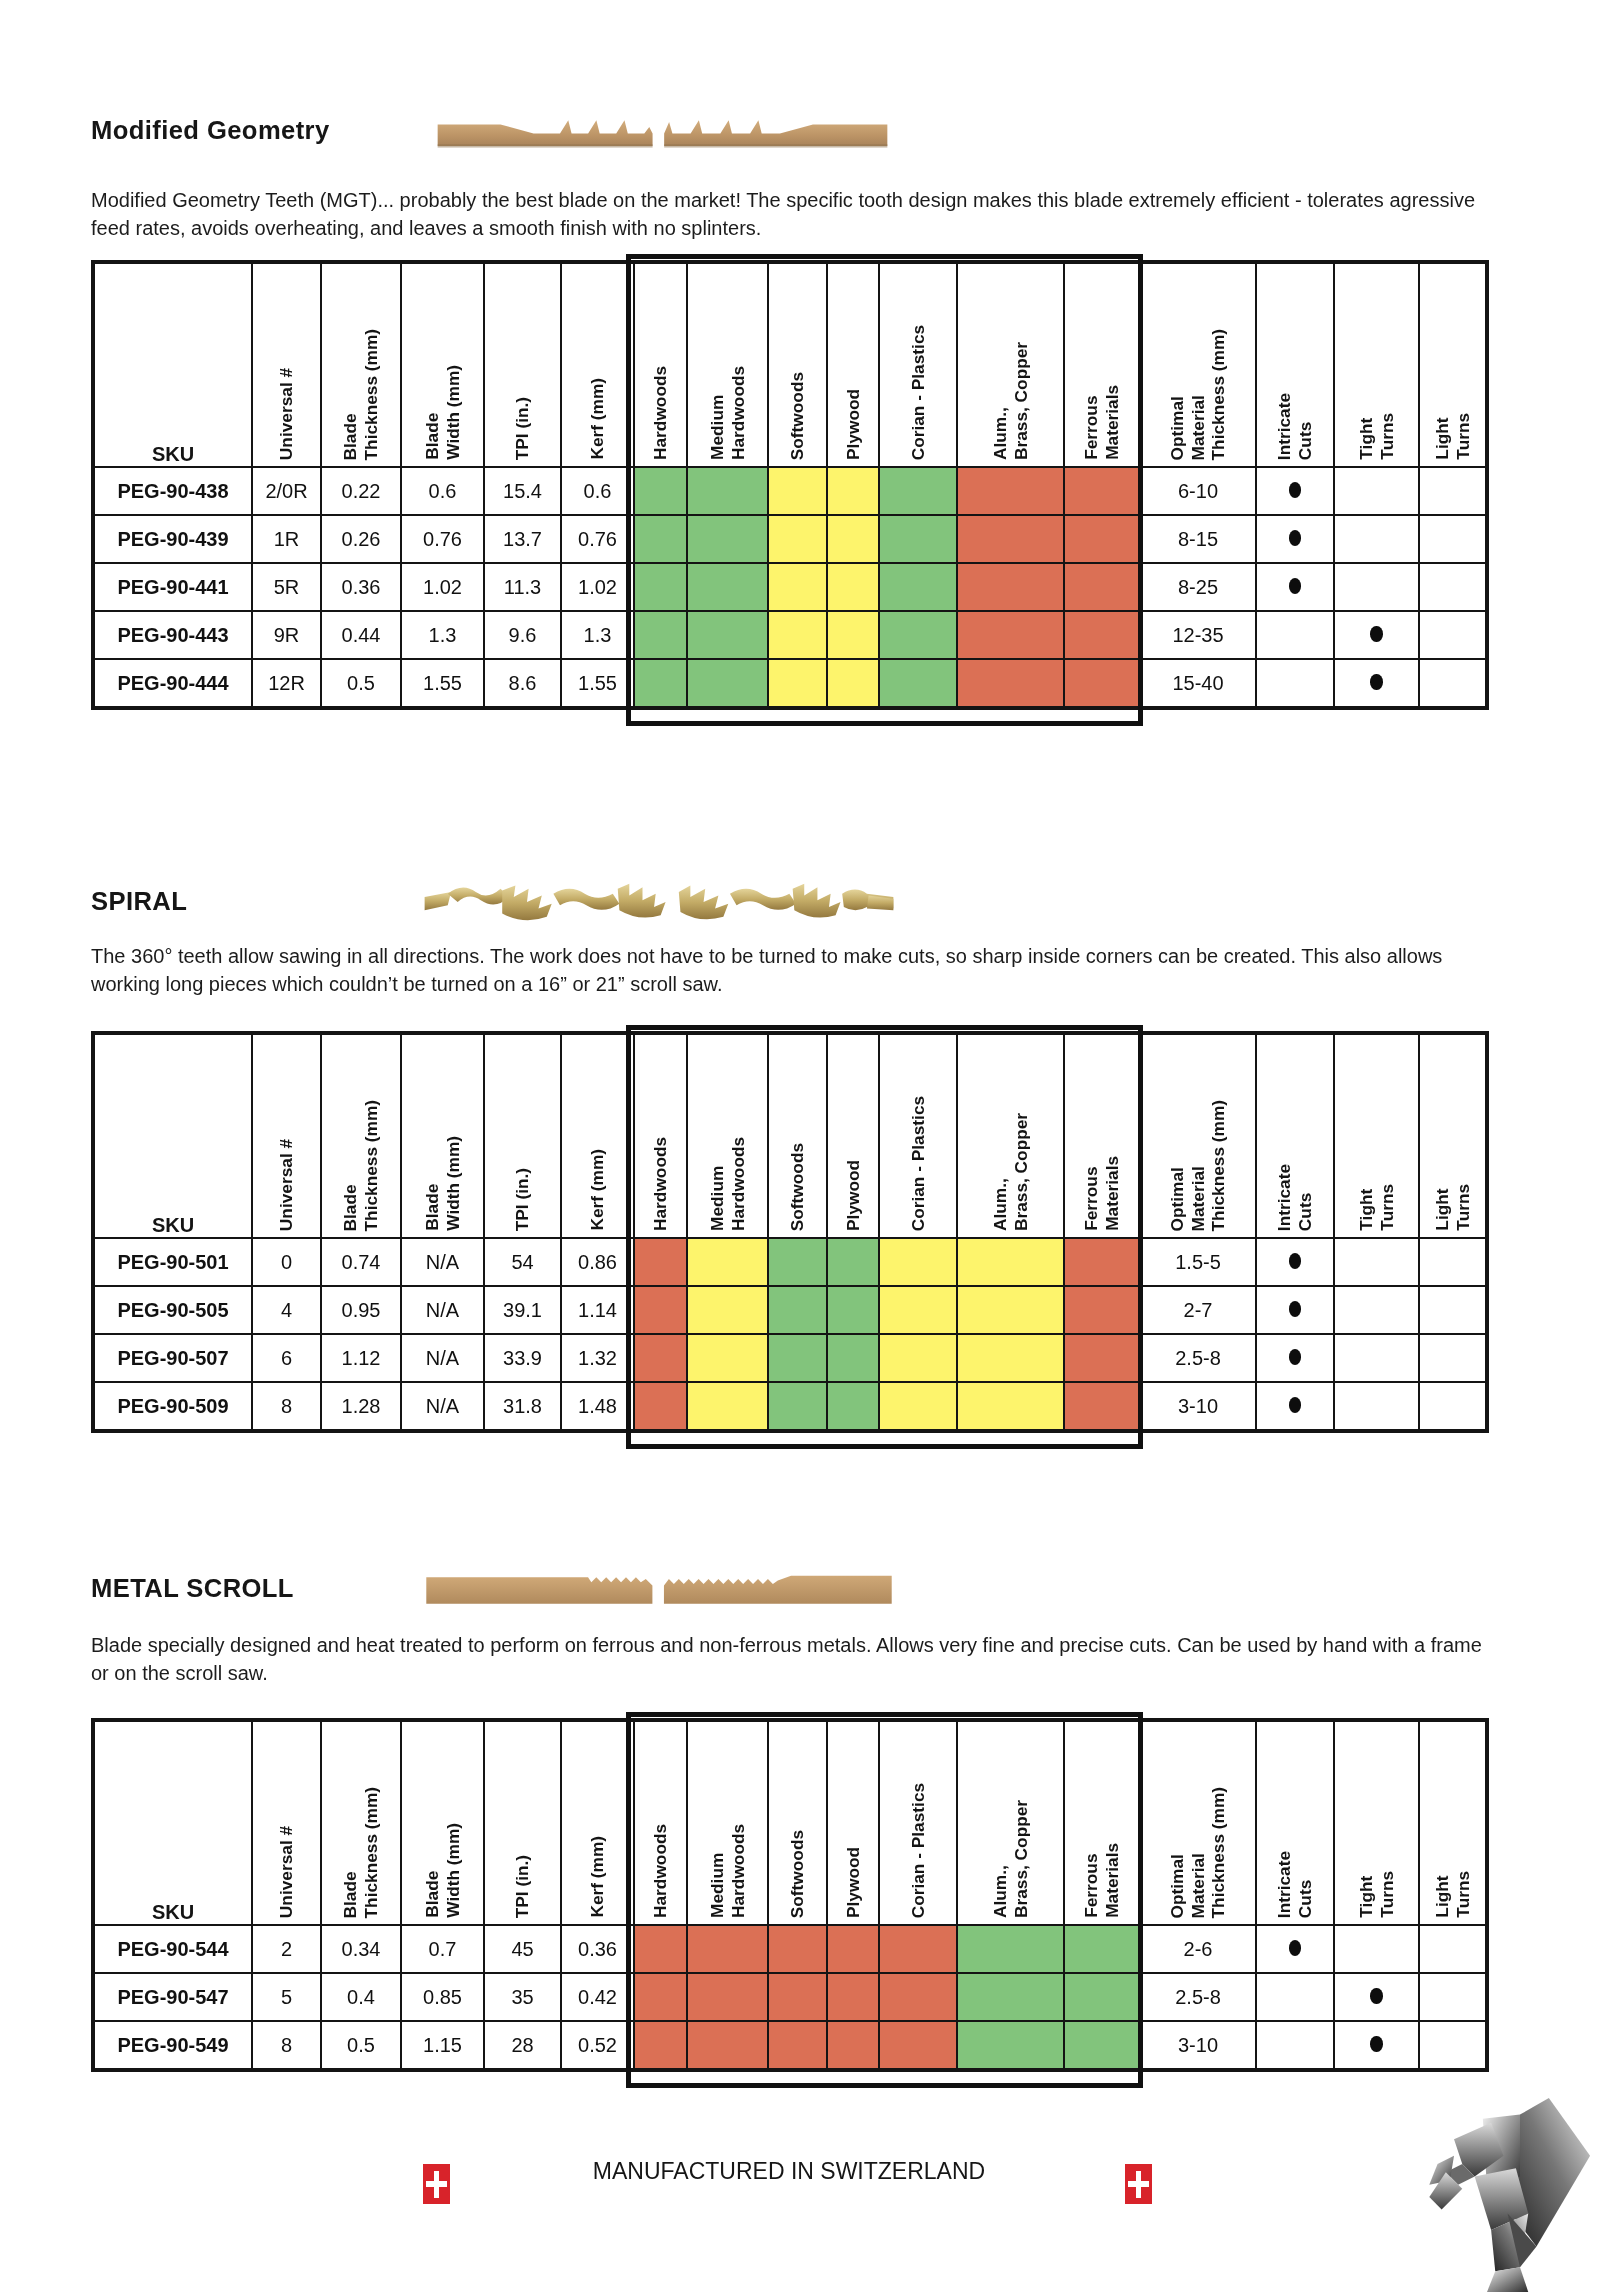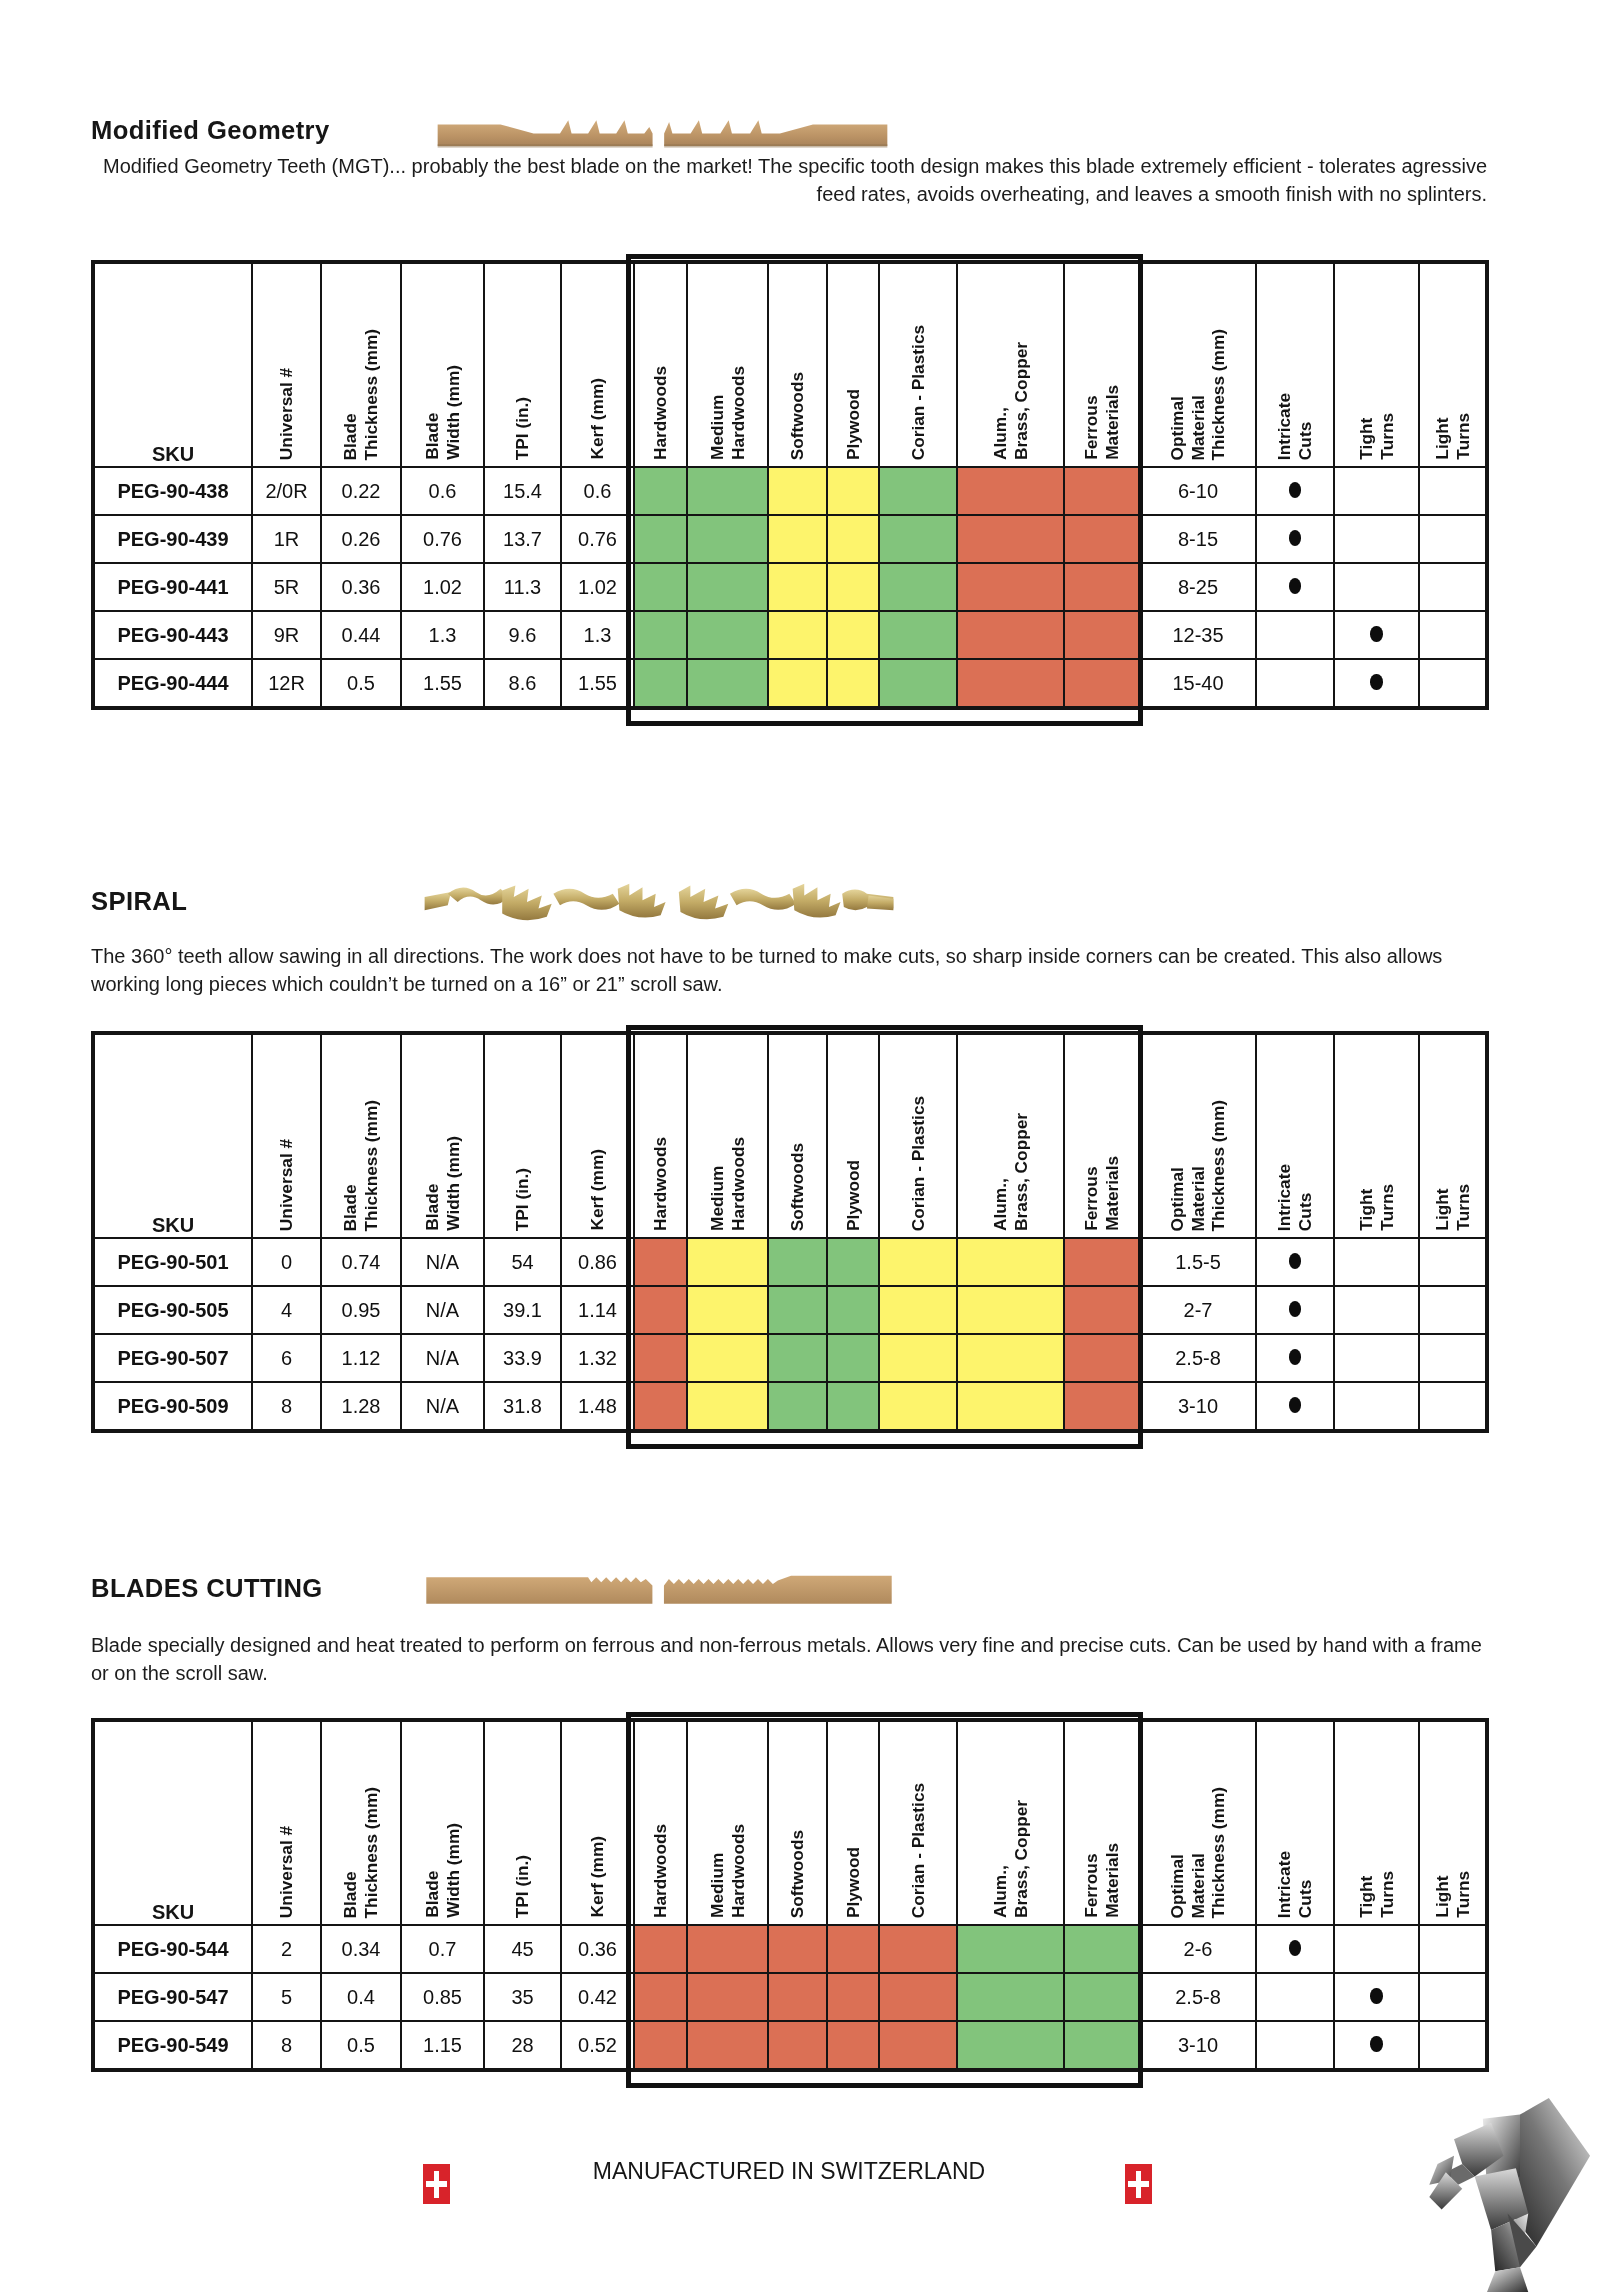--- a/index.html
+++ b/index.html
@@ -41,21 +41,21 @@
         <stop offset="0" stop-color="#d3ad7d"></stop>
           <stop offset="0.6" stop-color="#bc9466"></stop>
           <stop offset="1" stop-color="#a8835a"></stop>
       </linearGradient>
     </defs>
     <path d="M2,10 L78,10 L118,21 L150,21 L160,5 L164,21 L184,21 L194,5 L198,21 L218,21 L228,5 L232,21 L252,21 L258,13 L262,21 L262,36 L2,36 Z" fill="url(#tan1)"></path>
     <path d="M276,21 L282,7 L286,21 L308,21 L318,5 L322,21 L344,21 L354,5 L358,21 L380,21 L390,5 L394,21 L416,21 L456,10 L546,10 L546,36 L276,36 Z" fill="url(#tan1)"></path>
     <rect x="2" y="34" width="260" height="4" fill="#8f7350" opacity="0.5"></rect>
     <rect x="276" y="34" width="270" height="4" fill="#8f7350" opacity="0.5"></rect>
   </svg>
-  <div class="abs sec-desc" style="left:91px;top:152px;text-align:right;">Modified Geometry Teeth (MGT)... probably the best blade on the market! The specific tooth design makes this blade extremely efficient - tolerates agressive feed rates, avoids overheating, and leaves a smooth finish with no splinters.</div>
+  <div class="abs sec-desc" style="left:91px;top:186px;">Modified Geometry Teeth (MGT)... probably the best blade on the market! The specific tooth design makes this blade extremely efficient - tolerates agressive feed rates, avoids overheating, and leaves a smooth finish with no splinters.</div>
   <div class="tablewrap" style="left:91px;top:260px;">
     <table class="tbl">
         <colgroup>
           <col style="width: 159px;">
           <col style="width: 69px;">
           <col style="width: 80px;">
           <col style="width: 83px;">
           <col style="width: 77px;">
           <col style="width: 73px;">
           <col style="width: 53px;">
@@ -350,21 +350,21 @@
             <td>3-10</td>
             <td><span class="dot"></span></td>
             <td></td>
             <td></td>
           </tr>
         </tbody>
       </table>
       <div class="rim"></div>
   </div>
 
-  <div class="abs sec-title" style="left:91px;top:1574px;">BLADES CUTTING</div>
+  <div class="abs sec-title" style="left:91px;top:1574px;">METAL SCROLL</div>
   <svg class="abs" style="left:423px;top:1569px;" width="472" height="43" viewBox="0 0 572 52">
     <defs>
       <linearGradient id="tan2" x1="0" y1="0" x2="0" y2="1">
         <stop offset="0" stop-color="#cfa877"></stop>
           <stop offset="1" stop-color="#b08a5d"></stop>
       </linearGradient>
     </defs>
     <path d="M4,10 L200,10 L204,16 L210,10 L216,16 L222,10 L228,16 L234,10 L240,16 L246,10 L252,16 L258,10 L264,16 L270,12 L278,20 L278,42 L4,42 Z" fill="url(#tan2)"></path>
     <path d="M292,20 L298,12 L304,18 L310,12 L316,18 L322,12 L328,18 L334,12 L340,18 L346,12 L352,18 L358,12 L364,18 L370,12 L376,18 L382,12 L388,18 L394,12 L400,18 L406,12 L412,18 L418,12 L424,18 L430,14 L446,8 L568,8 L568,42 L292,42 Z" fill="url(#tan2)"></path>
   </svg>

